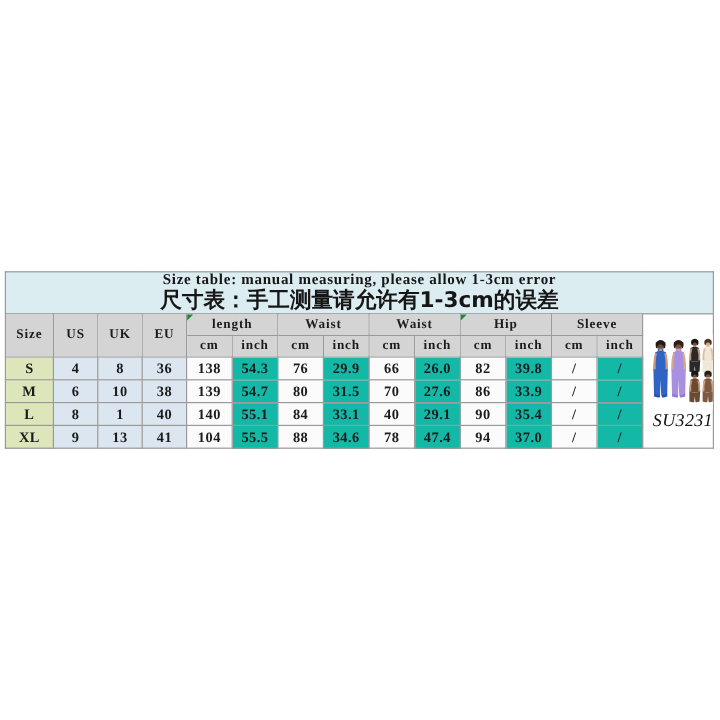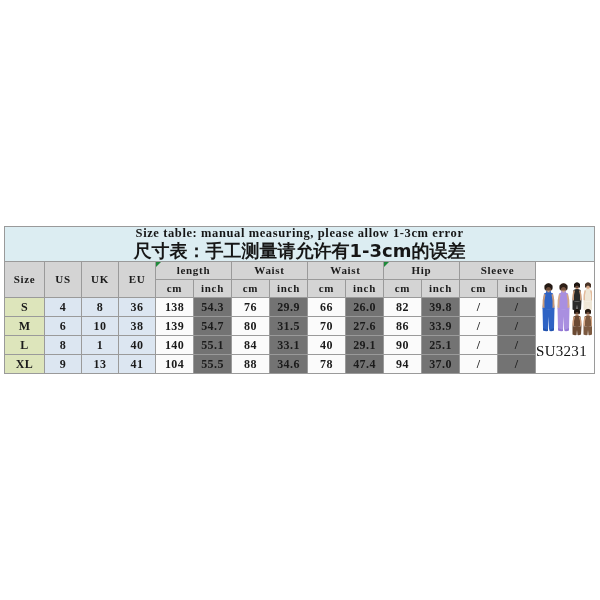--- a/index.html
+++ b/index.html
@@ -62,33 +62,33 @@
     width:0;height:0;
     border-top:5px solid #1f8a3b;
     border-right:5px solid transparent;
   }
 
   
   td.cell{height:18px;font-size:12px;letter-spacing:.4px;}
   td.size-c{background:#dde5bb;}
   td.blue-c{background:#dce6f1;}
   td.cm-c{background:#fbfbfb;}
-  td.inch-c{background:#737373;}
+  td.inch-c{background:#14b8a6;}
 
   
   td.prod{
     background:#ffffff;
     border-left:1px solid #9a9a9a;
     padding:0;
     vertical-align:top;
   }
   .prod-box{
     width:100%;height:100%;
     display:flex;flex-direction:column;
-    align-items:flex-start;justify-content:flex-start;
+    align-items:flex-end;justify-content:flex-start;font-style:italic;
   }
   .models{
     width:56px;height:62px;margin-top:4px;display:block;
   }
   .code{
     font-family:"Liberation Serif",serif;
     font-size:15px;font-weight:normal;letter-spacing:.3px;
     color:#111;margin-top:3px;
   }
 </style>
@@ -275,21 +275,21 @@
       <td class="cell blue-c">8</td>
       <td class="cell blue-c">1</td>
       <td class="cell blue-c">40</td>
       <td class="cell cm-c">140</td>
       <td class="cell inch-c">55.1</td>
       <td class="cell cm-c">84</td>
       <td class="cell inch-c">33.1</td>
       <td class="cell cm-c">40</td>
       <td class="cell inch-c">29.1</td>
       <td class="cell cm-c">90</td>
-      <td class="cell inch-c">25.1</td>
+      <td class="cell inch-c">35.4</td>
       <td class="cell cm-c">/</td>
       <td class="cell inch-c">/</td>
     </tr>
 
     <tr>
       <td class="cell size-c">XL</td>
       <td class="cell blue-c">9</td>
       <td class="cell blue-c">13</td>
       <td class="cell blue-c">41</td>
       <td class="cell cm-c">104</td>

